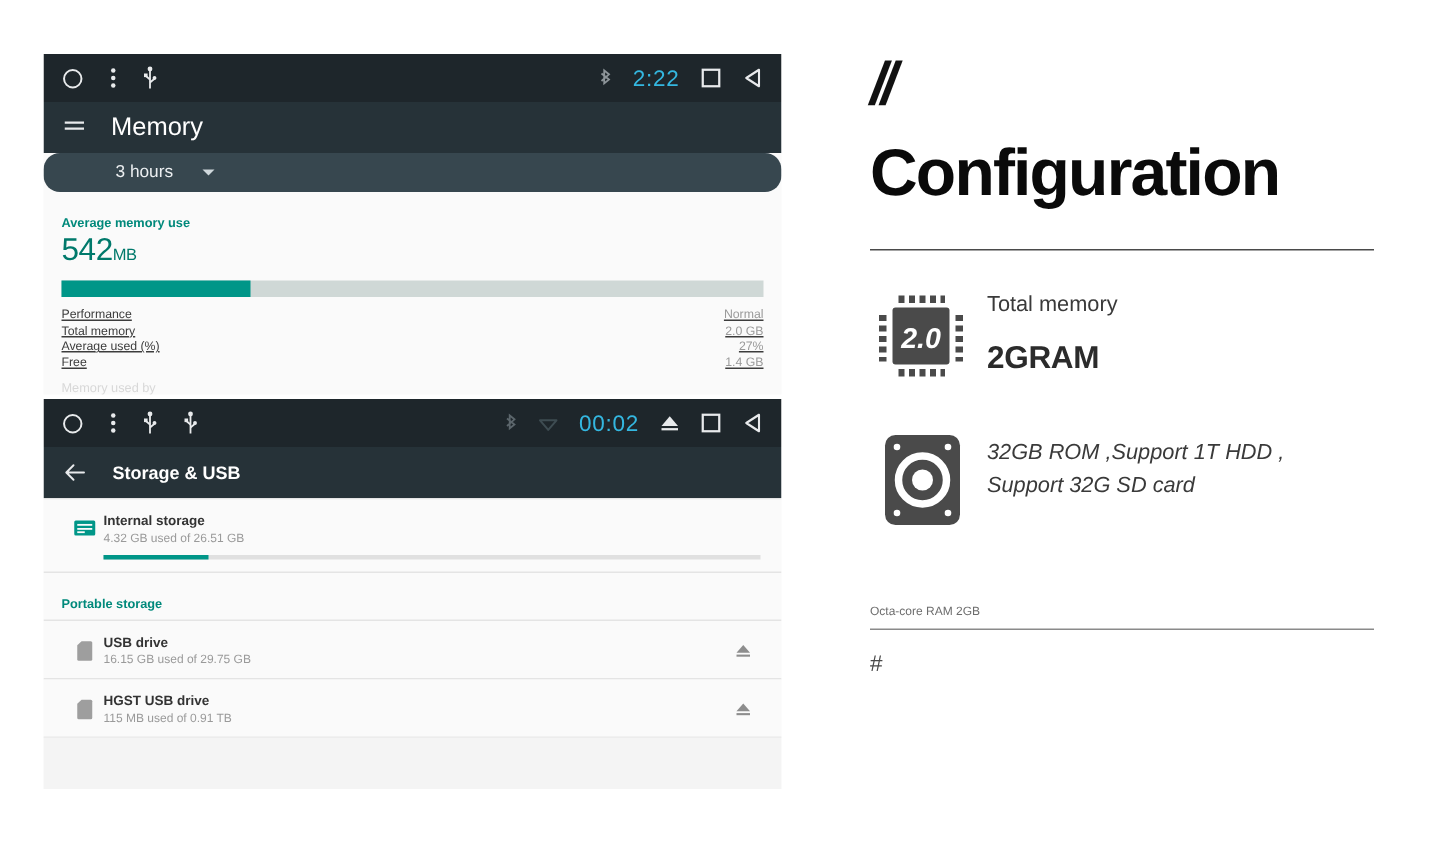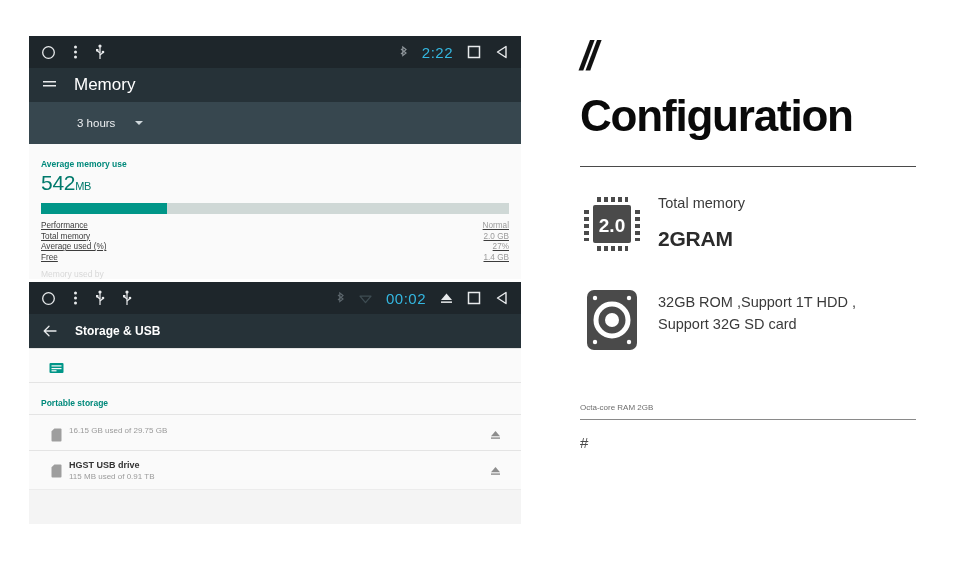--- a/index.html
+++ b/index.html
@@ -25,22 +25,22 @@
   .ico{display:inline-flex;align-items:center;justify-content:center;}
 
   .appbar{
     height:34px;background:#263238;display:flex;align-items:center;
     padding:0 14px;box-sizing:border-box;gap:18px;
   }
   .appbar .title{color:#fff;font-size:17px;}
   .appbar.storage .title{font-weight:bold;font-size:12px;}
 
   .spinnerbar{
-    height:42px;background:#37474f;display:flex;align-items:center;
-    padding:0 14px;box-sizing:border-box;gap:20px;
+    height:26px;background:#37474f;display:flex;align-items:center;
+    padding:0 14px;box-sizing:border-box;gap:20px;border-radius:11px;
   }
   .spinnerbar .sel{color:#eceff1;font-size:11.5px;margin-left:34px;}
   .caret{width:0;height:0;border-left:4px solid transparent;border-right:4px solid transparent;border-top:4px solid #cfd8dc;}
 
   .body{background:#fafafa;padding:0 12px;box-sizing:border-box;}
 
   .sectlabel{color:#00897b;font-size:8.5px;font-weight:bold;padding-top:15px;}
   .bignum{color:#00796b;font-size:21px;font-weight:300;letter-spacing:-.3px;margin-top:2px;}
   .bignum .u{font-size:11px;}
   .subnote{color:#8a8a8a;font-size:8px;margin-top:2px;}
@@ -69,25 +69,25 @@
 
   
   .panel{position:absolute;left:580px;top:40px;width:336px;}
   .slashes{font-size:40px;font-weight:bold;line-height:.8;letter-spacing:-4px;
            font-style:italic;color:#111;font-family:"Liberation Sans",sans-serif;}
   .headline{font-size:44px;font-weight:bold;color:#0a0a0a;letter-spacing:-1.2px;
             margin-top:22px;line-height:1;}
   .rule{height:1px;background:#4a4a4a;margin-top:28px;}
 
   .specrow{display:flex;align-items:flex-start;margin-top:26px;}
-  .spec-ico{flex:0 0 64px;height:62px;display:flex;align-items:center;justify-content:center;}
+  .spec-ico{flex:0 0 64px;height:62px;display:flex;align-items:center;justify-content:flex-end;font-style:italic;}
   .spec-txt{padding-left:14px;padding-top:2px;}
   .spec-label{font-size:14.5px;color:#3a3a3a;}
   .spec-value{font-size:21px;font-weight:bold;color:#2b2b2b;margin-top:16px;letter-spacing:-.2px;}
-  .spec-multi{font-size:14.5px;color:#3a3a3a;line-height:22px;}
+  .spec-multi{font-size:14.5px;color:#3a3a3a;line-height:22px;font-style:italic;}
 
   .footnote{font-size:8px;color:#6d6d6d;margin-top:52px;}
   .rule2{height:1px;background:#8a8a8a;margin-top:7px;}
   .hash{font-size:15px;color:#4a4a4a;margin-top:14px;}
 </style>
 </head>
 <body>
 
 <div class="page">
 
@@ -268,39 +268,47 @@
       <div class="body">
         <div class="listitem">
           <div class="li-ico">
             <svg width="15" height="12" viewBox="0 0 15 12">
                 <rect x="0.5" y="1" width="14" height="10" rx="1" fill="#009688"></rect>
                 <rect x="2.5" y="3.3" width="10" height="1.2" fill="#fafafa"></rect>
                 <rect x="2.5" y="6" width="10" height="1.2" fill="#fafafa"></rect>
                 <rect x="2.5" y="8.2" width="5" height="1.2" fill="#fafafa"></rect>
               </svg>
           </div>
+          <div class="li-txt">
+            <div class="li-title">Internal storage</div>
+            <div class="li-sub">4.32 GB used of 26.51 GB</div>
+            <div class="thin-bar">
+              <i style="width: 16%;"></i>
+            </div>
+          </div>
         </div>
       </div>
 
       <div class="divider"></div>
 
       <div class="body">
         <div class="sectlabel" style="padding-bottom:6px;">Portable storage</div>
       </div>
 
       <div class="divider"></div>
 
       <div class="body">
         <div class="listitem">
           <div class="li-ico">
             <svg width="11" height="14" viewBox="0 0 11 14">
                 <path d="M0.5 3.2L3.4 0.5h6.1a1 1 0 011 1v11a1 1 0 01-1 1H1.5a1 1 0 01-1-1z" fill="#9e9e9e"></path>
               </svg>
           </div>
           <div class="li-txt">
+            <div class="li-title">USB drive</div>
             <div class="li-sub">16.15 GB used of 29.75 GB</div>
           </div>
           <div class="li-eject">
             <svg width="11" height="10" viewBox="0 0 11 10">
                 <path d="M5.5 1L10 6.2H1z" fill="#8d8d8d"></path>
                 <rect x="1" y="7.4" width="9" height="1.4" fill="#8d8d8d"></rect>
               </svg>
           </div>
         </div>
       </div>

